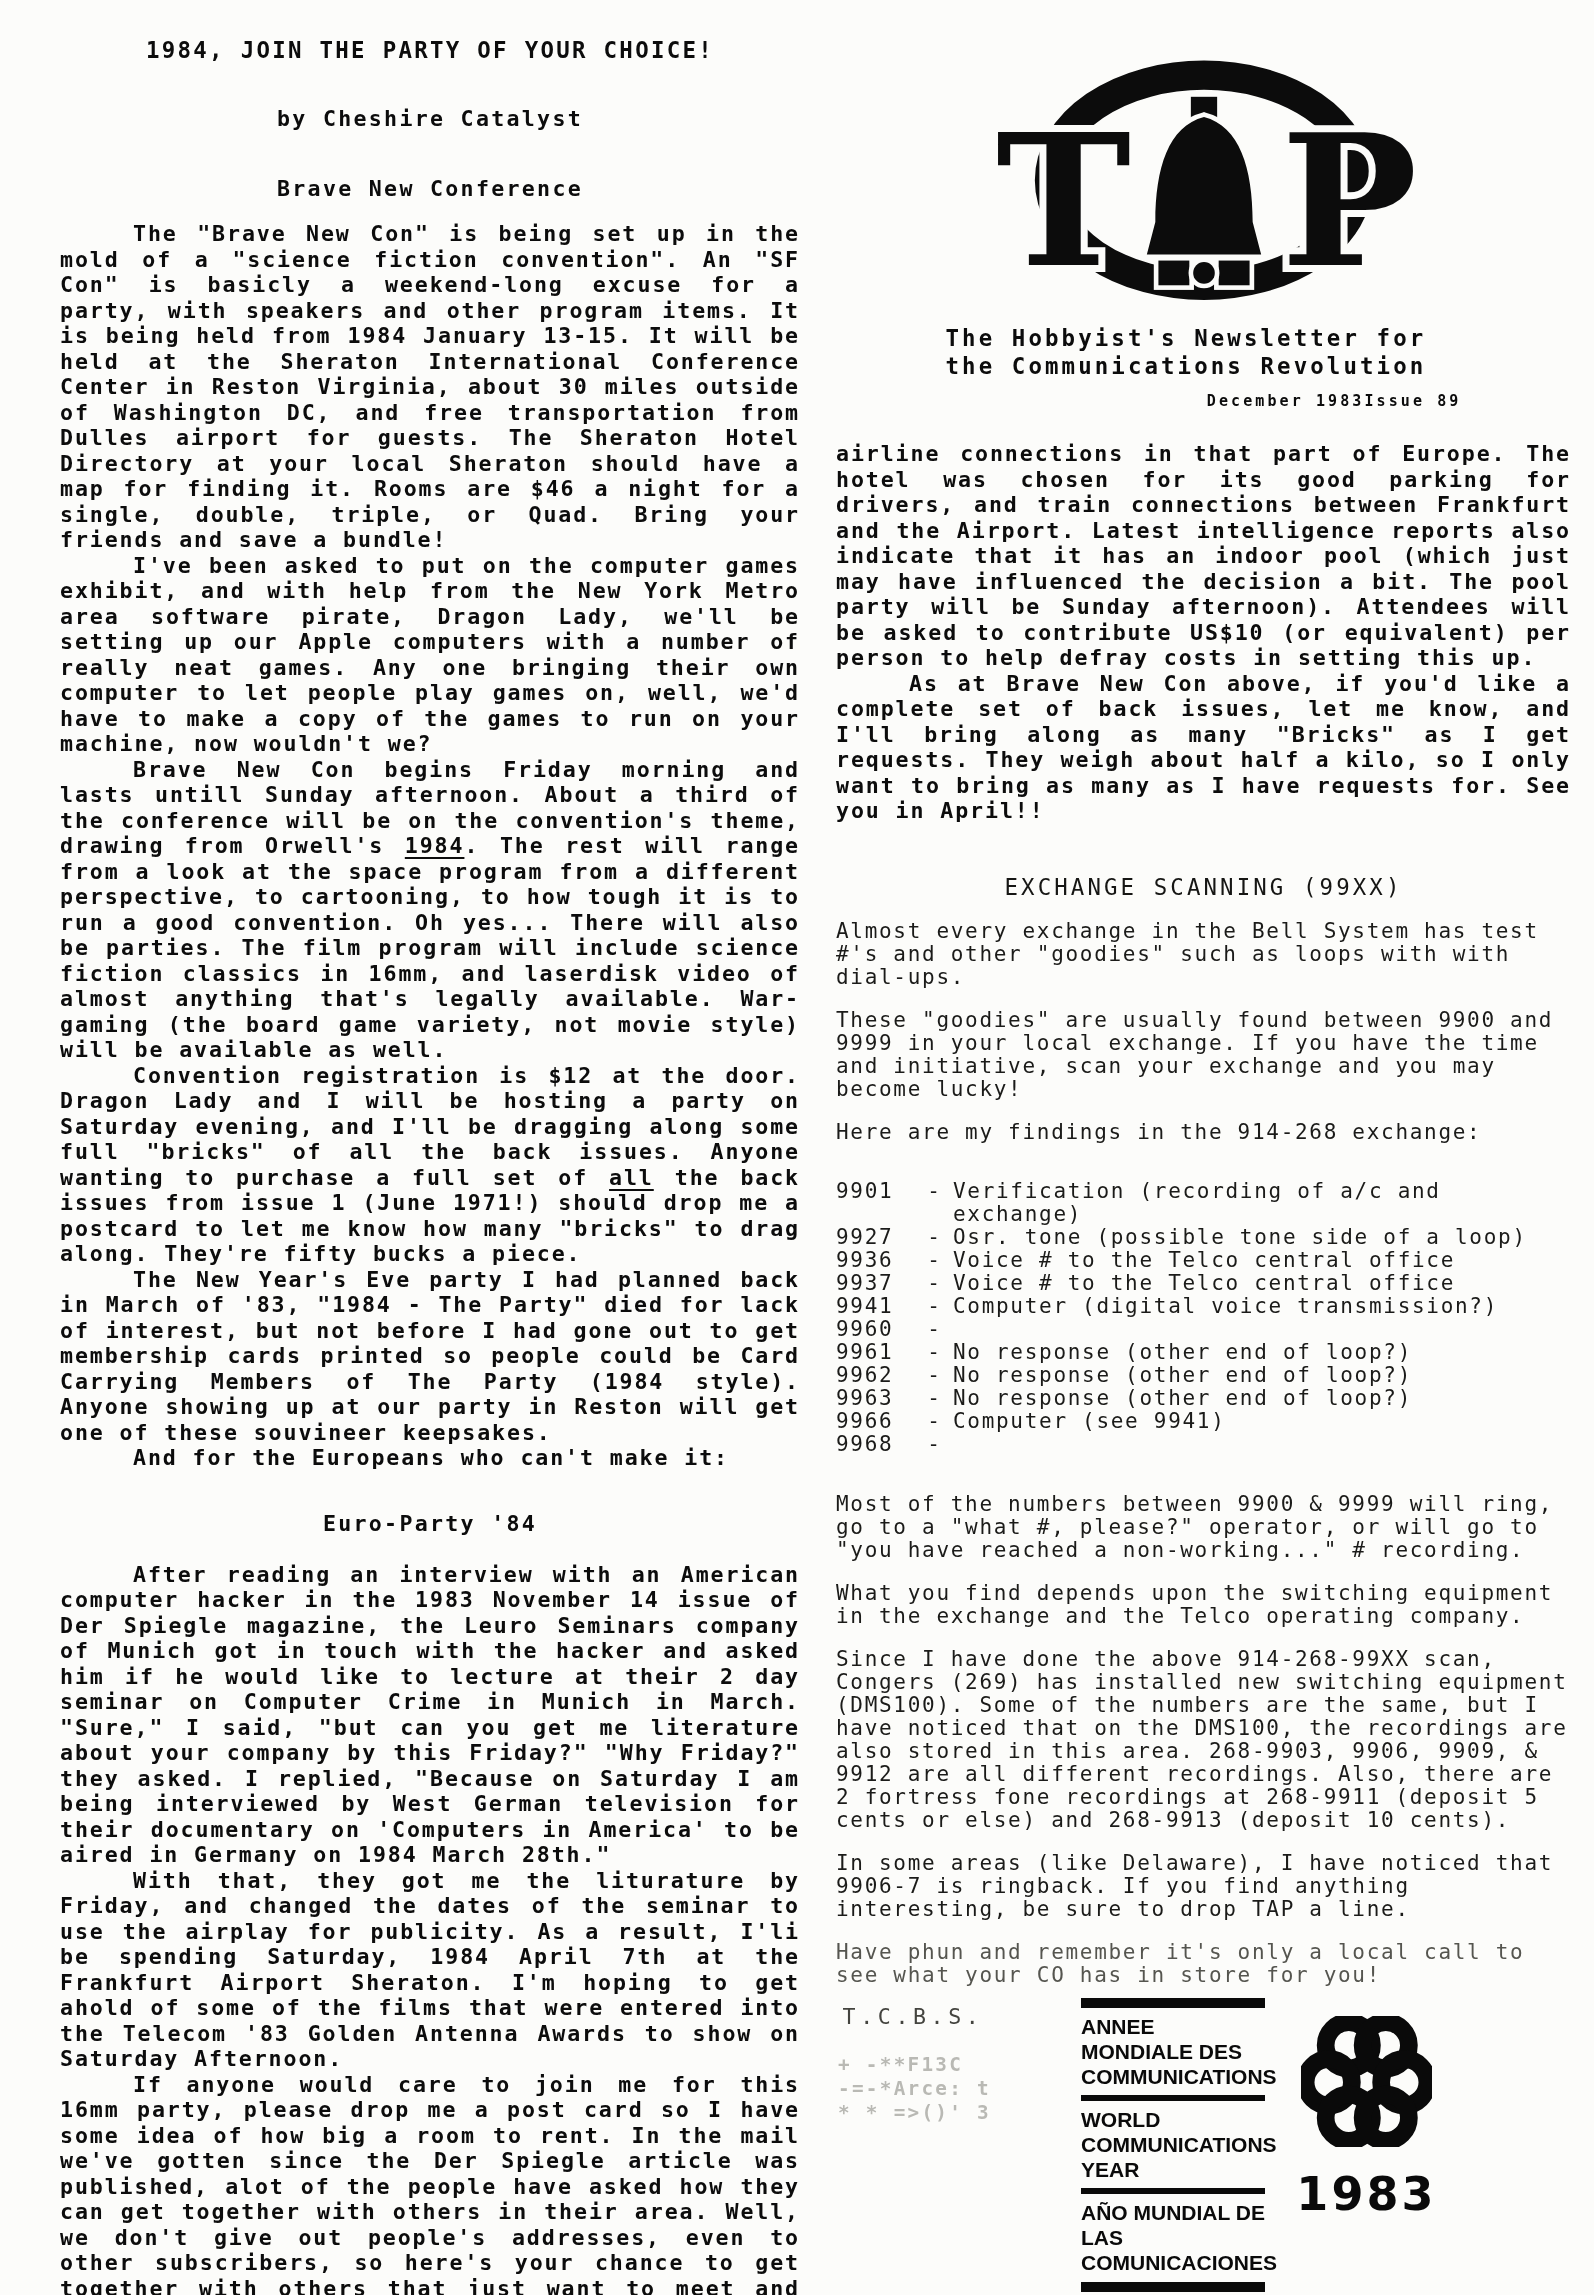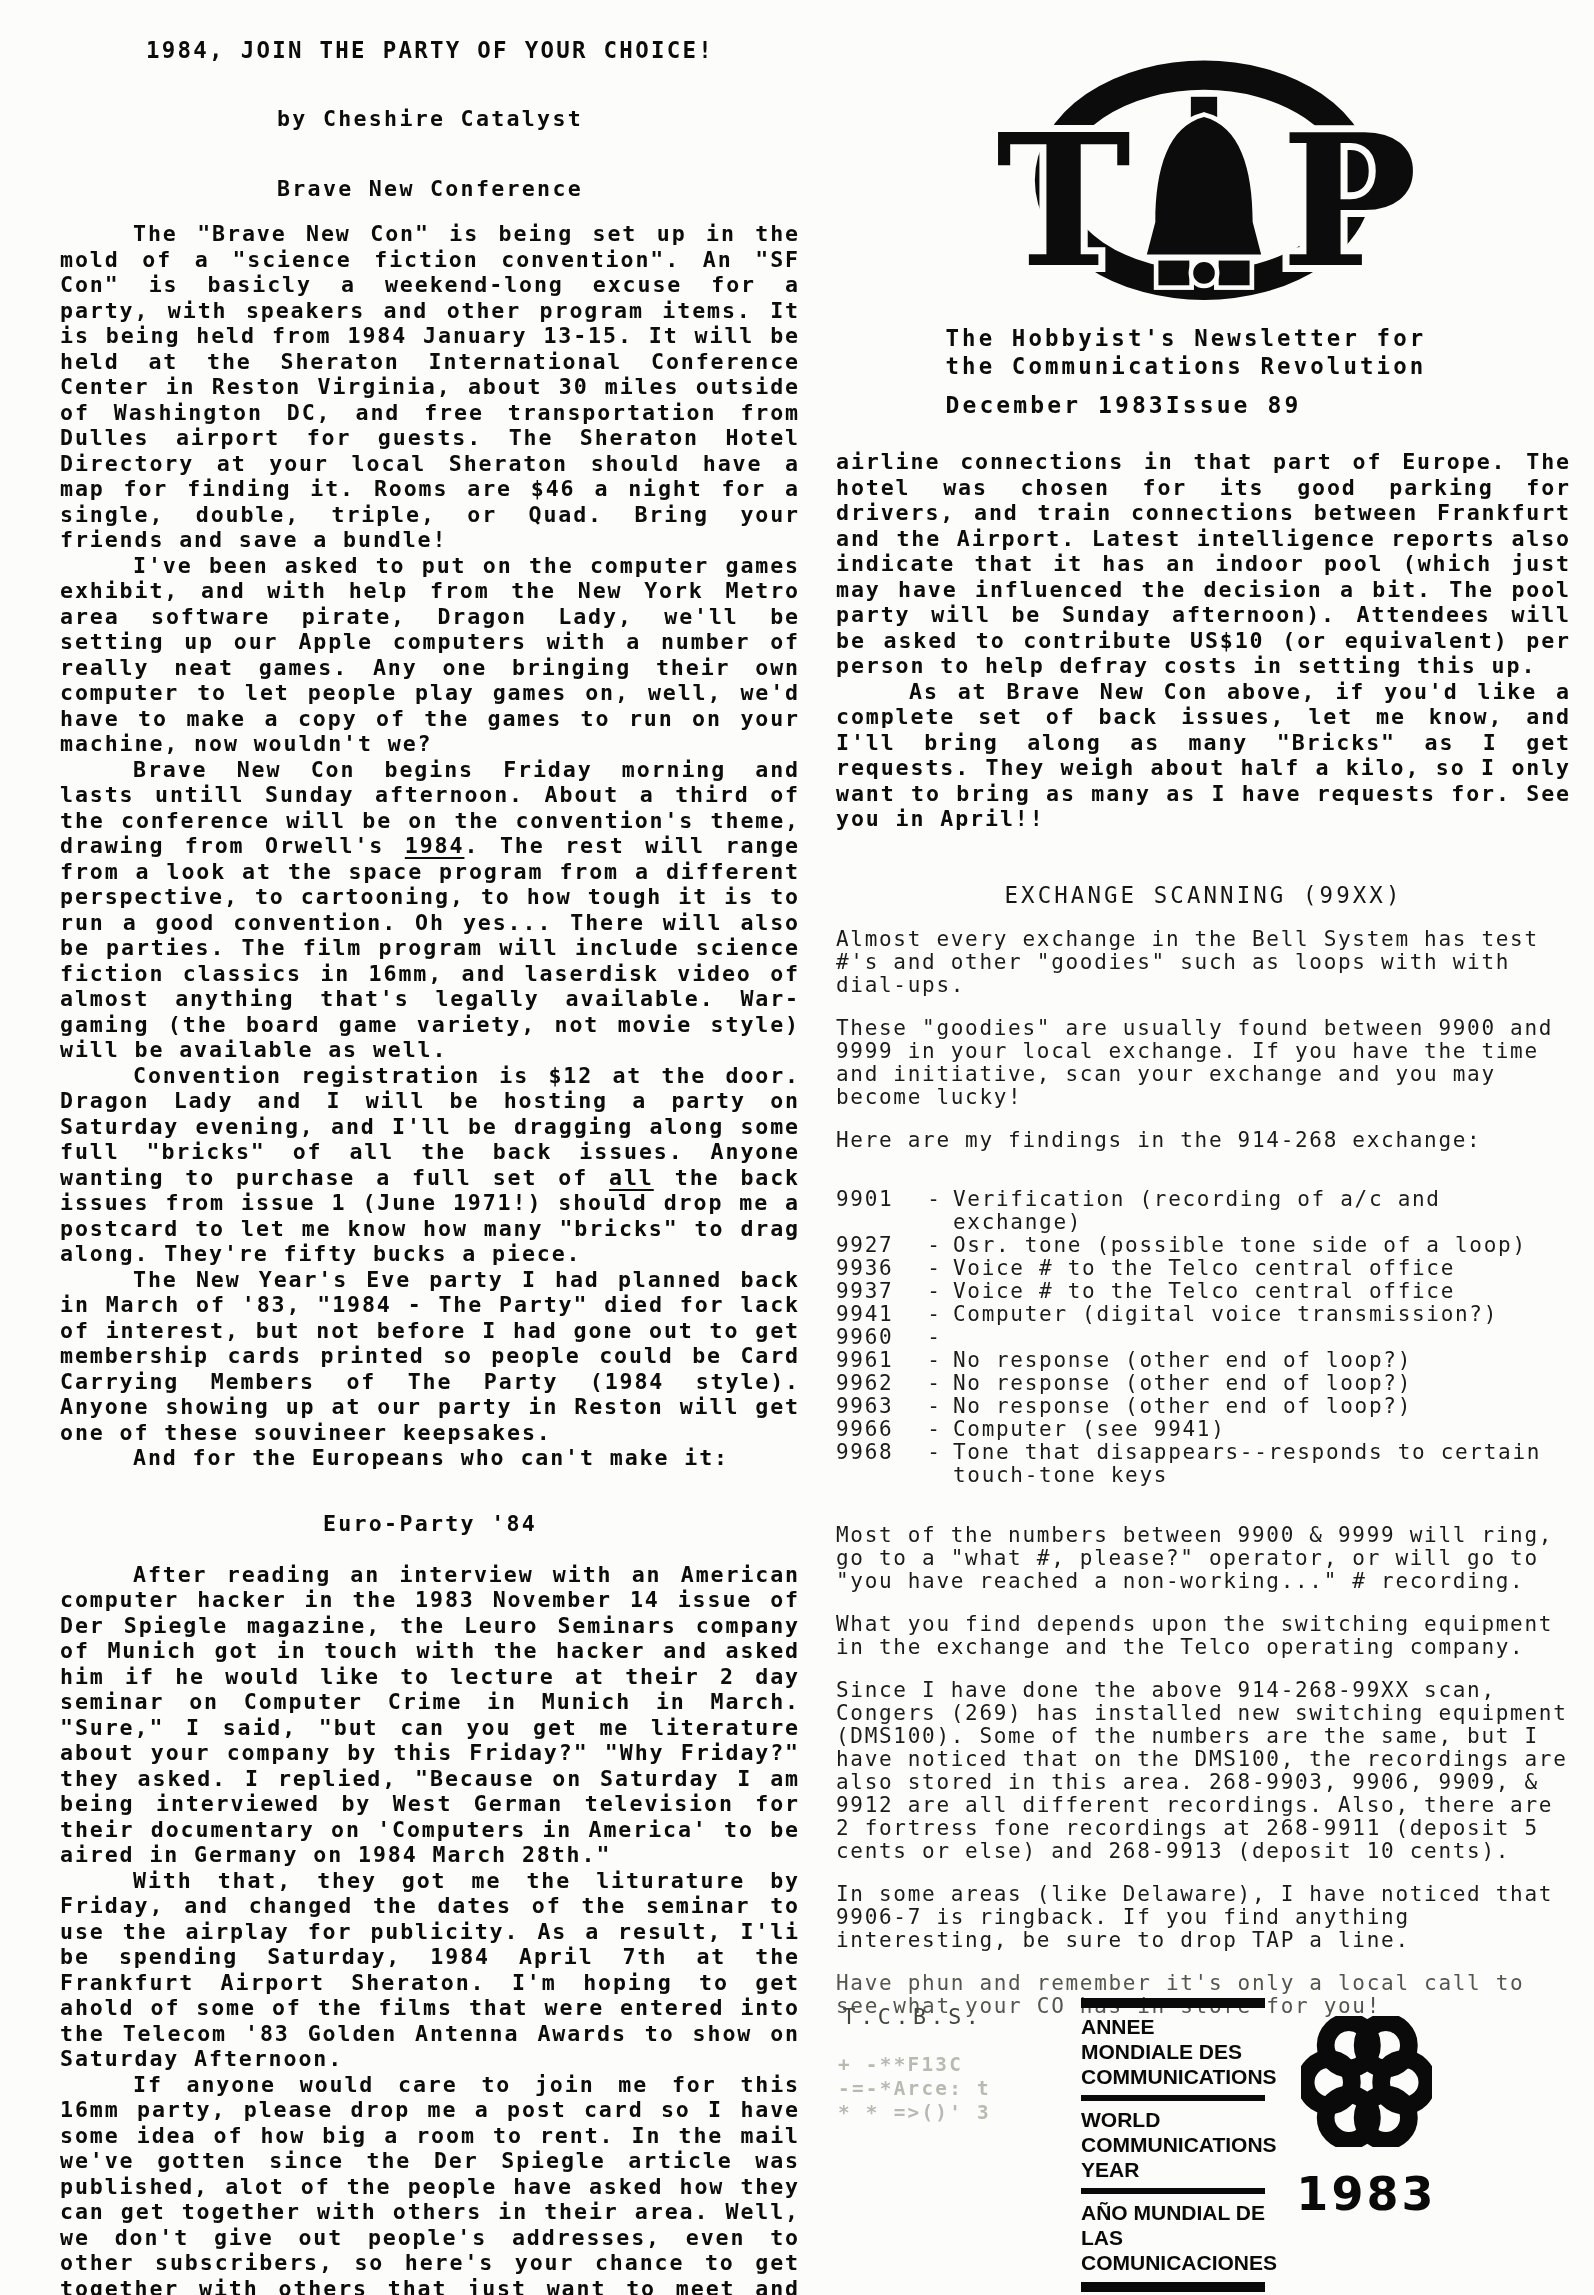--- a/index.html
+++ b/index.html
@@ -19,22 +19,22 @@
     margin:0; font-size:21.6px; font-weight:bold; line-height:25.5px;
     letter-spacing:1.9px; text-align:justify;
   }
   p.body.indent { text-indent:73px; }
   .u { text-decoration:underline; text-underline-offset:3.9px; }
   
   .col-right { position:absolute; left:836px; top:21.6px; width:735px; }
   .tap-logo { display:block; margin:36px auto 0 auto; }
   .masthead { width:516px; margin:3.1px auto 0 auto; }
   .tagline { font-size:22.4px; font-weight:bold; letter-spacing:3.1px; line-height:28px; white-space:nowrap; }
-  .daterow { display:flex; justify-content:flex-start; margin-top:12.4px;
-             font-size:23px; font-weight:bold; letter-spacing:3.1px; }
+  .daterow { display:flex; justify-content:flex-end; margin-top:12.4px;
+             font-size:15px; font-weight:bold; letter-spacing:3.1px; }
   .rc-body { margin-top:31px; }
   p.cbody {
     margin:0; font-size:21.6px; font-weight:bold; line-height:25.5px;
     letter-spacing:1.9px; text-align:justify;
   }
   p.cbody.indent { text-indent:73px; }
   .xhead { font-size:22.4px; font-weight:normal; letter-spacing:3.1px; text-align:center;
            margin-top:50px; color:#161614; }
   p.xbody {
     margin:20px 0 0 0; font-size:21px; font-weight:normal; line-height:23px;
@@ -170,21 +170,20 @@
             <span class="f-desc">No response (other end of loop?)</span>
           </div>
         <div class="finding">
             <span class="f-code">9966</span>
             <span class="f-dash">-</span>
             <span class="f-desc">Computer (see 9941)</span>
           </div>
         <div class="finding">
             <span class="f-code">9968</span>
             <span class="f-dash">-</span>
-            <span class="f-desc">Tone that disappears--responds to certain touch-tone keys</span>
           </div>
       </div>
 
       <div class="outro">
         <p class="xbody first">Most of the numbers between 9900 &amp; 9999 will ring, go to a "what #, please?" operator, or will go to "you have reached a non-working..." # recording.</p>
         <p class="xbody">What you find depends upon the switching equipment in the exchange and the Telco operating company.</p>
         <p class="xbody">Since I have done the above 914-268-99XX scan, Congers (269) has installed new switching equipment (DMS100). Some of the numbers are the same, but I have noticed that on the DMS100, the recordings are also stored in this area. 268-9903, 9906, 9909, &amp; 9912 are all different recordings. Also, there are 2 fortress fone recordings at 268-9911 (deposit 5 cents or else) and 268-9913 (deposit 10 cents).</p>
         <p class="xbody">In some areas (like Delaware), I have noticed that 9906-7 is ringback. If you find anything interesting, be sure to drop TAP a line.</p>
         <p class="xbody faded">Have phun and remember it's only a local call to see what your CO has in store for you!</p>
       </div>

